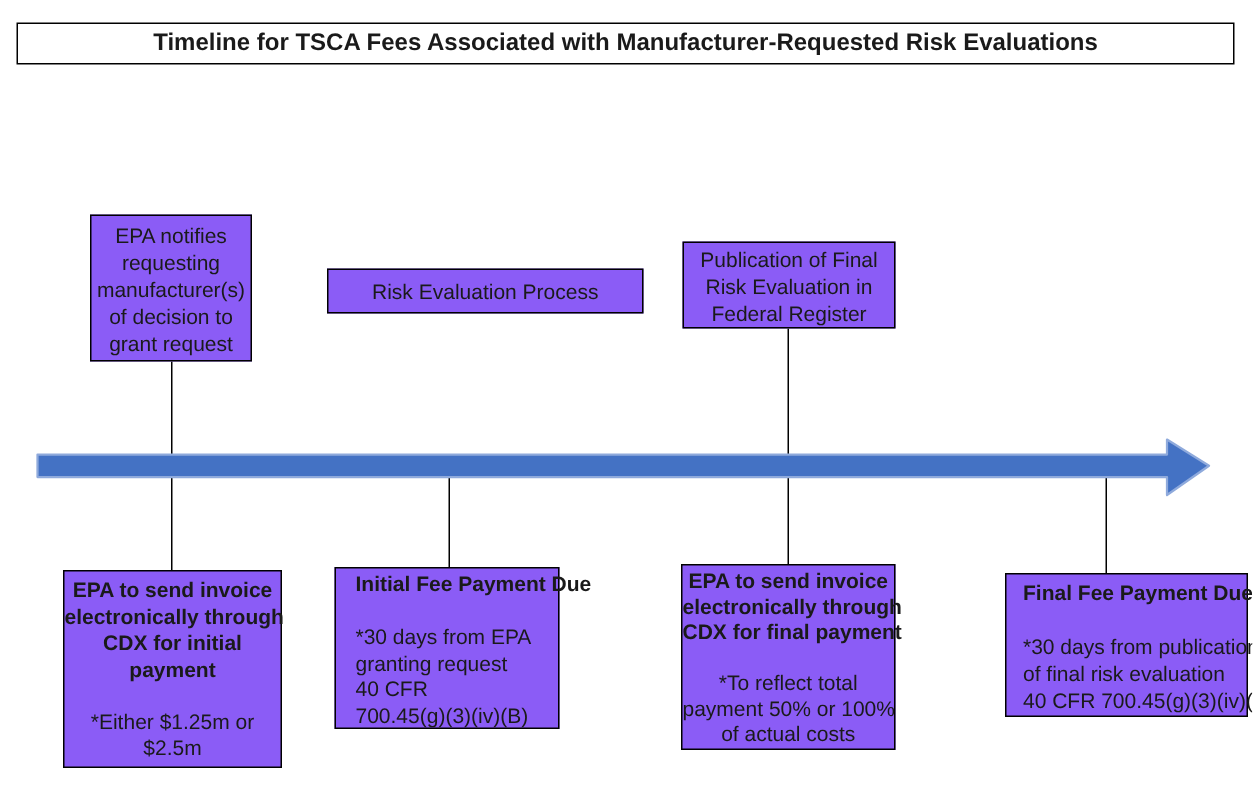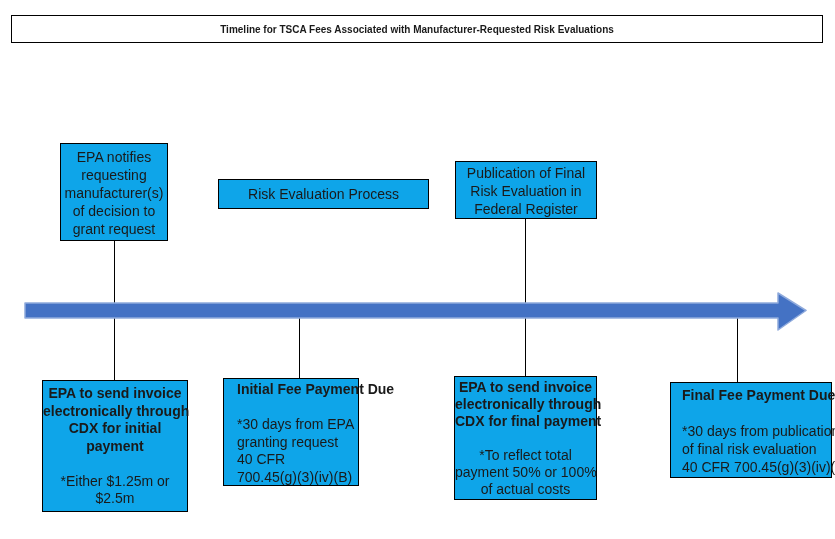--- a/index.html
+++ b/index.html
@@ -21,46 +21,46 @@
     left: 11px; top: 15px;
     width: 812px; height: 28px;
     border: 1px solid #000;
     box-sizing: border-box;
     display: flex;
     align-items: center;
     justify-content: center;
   }
   .title-box span {
     font-weight: bold;
-    font-size: 10px;
+    font-size: 16px;
   }
   .box {
     position: absolute;
-    background: #0ea5e9;
+    background: #8b5cf6;
     border: 1px solid #000;
     box-sizing: border-box;
     font-size: 14px;
   }
   .box .line { white-space: nowrap; }
   .box .bold { font-weight: bold; }
   .box .italic { }
   .center { text-align: center; }
   .leftal { text-align: left; }
 
   
   .t1 { left: 60px;  top: 143px; width: 108px; height: 98px; padding-top: 4px; }
   .t1 .line { line-height: 18px; }
   .t2 { left: 218px; top: 179px; width: 211px; height: 30px; display: flex; align-items: center; justify-content: center; }
   .t3 { left: 455px; top: 161px; width: 142px; height: 58px; padding-top: 2px; }
   .t3 .line { line-height: 18px; }
 
   
   .b1 { left: 42px;  top: 380px; width: 146px; height: 132px; padding-top: 4px; }
   .b1 .line { line-height: 17.5px; }
-  .b2 { left: 223px; top: 378px; width: 136px; height: 108px; padding: 2px 6px 0 13px; }
+  .b2 { left: 223px; top: 378px; width: 150px; height: 108px; padding: 2px 6px 0 13px; }
   .b2 .line { line-height: 17.5px; }
   .b3 { left: 454px; top: 376px; width: 143px; height: 124px; padding-top: 2px; }
   .b3 .line { line-height: 17px; }
   .b4 { left: 658px; top: 382px; width: 162px; height: 96px; padding: 3px 4px 0 11px; margin-left: 12px; }
   .b4 .line { line-height: 18px; }
 
   
   .connector {
     position: absolute;
     width: 1px;

